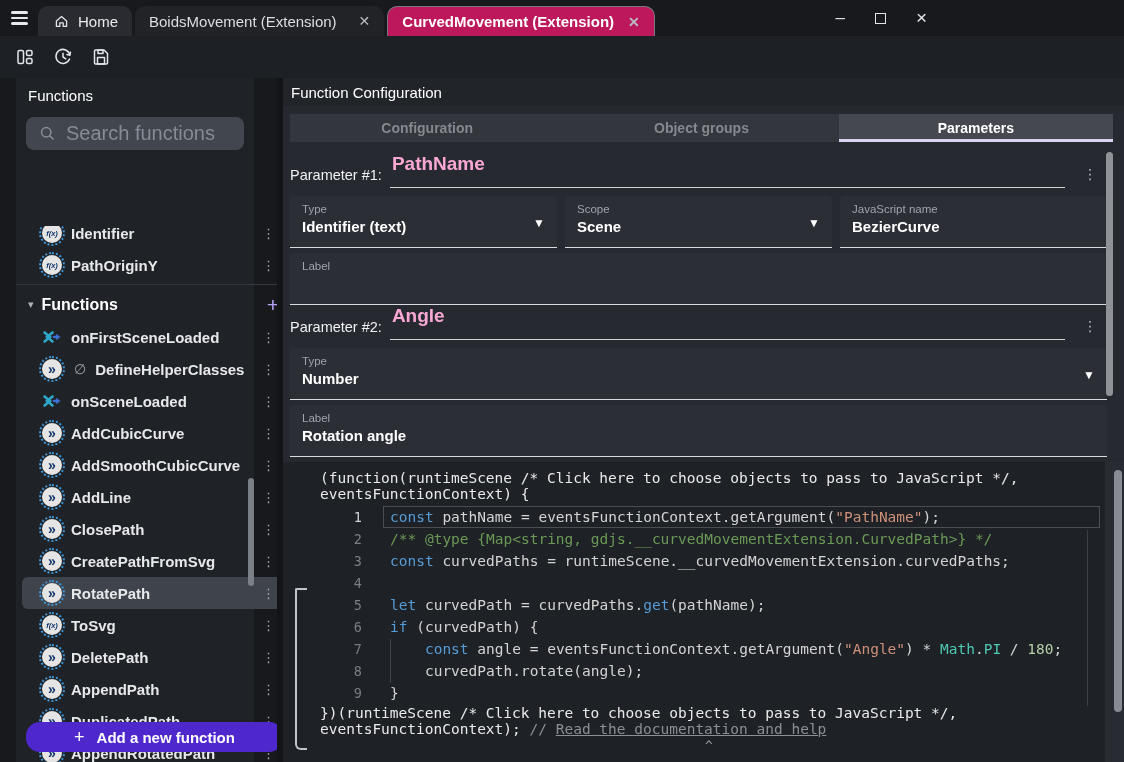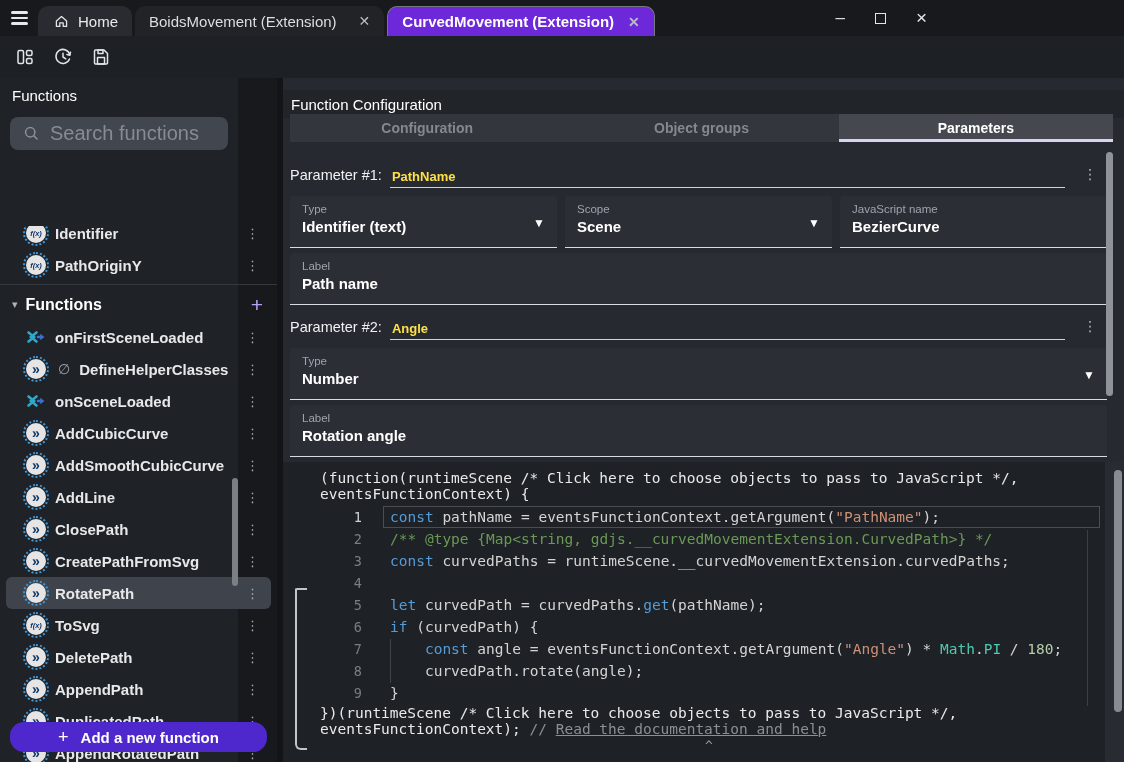--- a/index.html
+++ b/index.html
@@ -7,21 +7,21 @@
   body { font-family:"Liberation Sans", sans-serif; }
   .app { position:relative; width:1124px; height:762px; overflow:hidden; background:#17191d; color:#e6e8ea; }
 
   
   .titlebar { position:absolute; left:0; top:0; width:949px; height:36px; background:#17191d; display:flex; align-items:flex-end;justify-content:space-between; }
   .burger { width:38px; height:36px; display:flex; flex-direction:column; justify-content:center; align-items:center; gap:3px; cursor:pointer; }
   .burger i { display:block; width:17px; height:2.4px; background:#e7e9ec; border-radius:2px; }
   .tab { height:30px; display:flex; align-items:center; gap:8px; padding:0 14px; border-radius:10px 10px 0 0; font-size:15px; color:#dcdee1; margin-right:3px; }
   .tab.home { background:#292b30; color:#e9eaec; }
   .tab.inactive { background:#212327;gap:16px; }
-  .tab.active { background:#6d28d9; border:1px solid #75787e; border-bottom:none; color:#fff; font-weight:700; }
+  .tab.active { background:#be185d; border:1px solid #75787e; border-bottom:none; color:#fff; font-weight:700; }
   .tab .closex { font-size:14px; color:#b9bcc1; margin-left:6px; cursor:pointer; }
   .winbtns { margin-left:auto; display:flex; align-items:center; height:36px; gap:30px; padding-right:22px; align-self:flex-start; }
   .winbtns .wb { color:#e3e5e8; font-size:17px; line-height:36px; cursor:pointer; }
   .wb.max { width:11px; height:11px; border:1.4px solid #e3e5e8; }
 
   
   .toolbar { position:absolute; left:0; top:36px; width:1124px; height:42px; background:#1d2025; display:flex; align-items:center; }
   .tb-left { display:flex; gap:12px; padding-left:12px; }
   .icon-btn { width:26px; height:26px; display:flex; align-items:center; justify-content:center; cursor:pointer; }
   .icon-btn svg { stroke:#e2e5e9; fill:none; stroke-width:1.5; stroke-linecap:round; stroke-linejoin:round; }
@@ -31,21 +31,21 @@
   .preview-group { position:absolute; left:458px; top:43px; height:30px; display:flex; border:1px solid #8e9298; border-radius:8px; overflow:hidden; }
   .preview-main { display:flex; align-items:center; gap:8px; padding:0 14px; cursor:pointer; }
   .preview-main span { font-size:14px; font-weight:700; color:#f2f3f5; }
   .preview-caret { width:36px; display:flex; align-items:center; justify-content:center; border-left:1px solid #8e9298; cursor:pointer; }
   .share-btn { position:absolute; left:594px; top:43px; height:30px; padding:0 14px; background:#5126d3; border-radius:8px; display:flex; align-items:center; gap:8px; cursor:pointer; }
   .share-btn span { font-size:14px; font-weight:700; color:#fff; }
   .tb-right { position:absolute; right:10px; top:44px; display:flex; align-items:center; gap:10px; }
   .tb-sep { width:1px; height:24px; background:#3b3f45; }
 
   
-  .sidebar { position:absolute; left:0; top:78px; width:238px; height:684px; background:#1f2227; }
+  .sidebar { position:absolute; left:16px; top:78px; width:238px; height:684px; background:#1f2227; }
   .side-title { padding:9px 12px; font-size:15px; color:#fff; }
   .searchbox { margin:4px 10px 0 10px; height:33px; background:#42464e; border-radius:8px; display:flex; align-items:center; gap:10px; padding:0 12px; cursor:text; }
   .searchbox .ph { font-size:20px; color:#868b94; }
   .side-list { position:absolute; left:0; top:148px; width:277px; height:566px; overflow:hidden; }
   .side-row { height:32px; display:flex; align-items:center; gap:7px; padding:0 12px 0 18px; margin:0 6px; border-radius:6px; cursor:pointer; }
   .side-row.cut { margin-top:-9px; }
   .side-row.sel { background:#3f444c; }
   .side-row .lbl { font-size:15px; font-weight:700; color:#e6e8ea; white-space:nowrap; }
   .side-row .dots { margin-left:auto; color:#aab0b7; font-size:13px; cursor:pointer; }
   .slash { color:#9ba0a7; font-size:14px; margin:0 2px 0 3px; }
@@ -58,29 +58,29 @@
   .gear.fx { font-size:7.5px; font-style:italic; letter-spacing:0; }
   .lifeicon { flex:0 0 auto; width:22px; height:20px; margin:0 1px; }
   .side-scroll { position:absolute; right:0px; top:400px; width:6px; height:108px; background:#7b7f86; border-radius:3px; }
   .add-fn { position:absolute; left:10px; bottom:10px; width:257px; height:30px; background:#4f28cd; border-radius:14px; display:flex; align-items:center; justify-content:center; gap:12px; cursor:pointer; }
   .add-fn .pl { color:#fff; font-size:18px; font-weight:400; }
   .add-fn span.t { color:#fff; font-size:15px; font-weight:700; }
   .side-gap { position:absolute; left:277px; top:78px; width:6px; height:684px; background:#121418; }
 
   
   .main { position:absolute; left:283px; top:78px; width:841px; height:684px; background:#26292f; }
-  .main-header { position:absolute; left:0; top:0; width:841px; height:28px; background:#212428; display:flex; align-items:center; padding-left:8px; font-size:15px; color:#fff;margin-top:12px; }
+  .main-header { position:absolute; left:0; top:0; width:841px; height:28px; background:#212428; display:flex; align-items:center; padding-left:8px; font-size:15px; color:#fff; }
   .cfg-tabs { position:absolute; left:7px; top:36px; width:823px; height:28px; display:flex; background:#33363c; }
   .cfg-tab { flex:1; display:flex; align-items:center; justify-content:center; font-size:14px; font-weight:700; color:#85898f; cursor:pointer; position:relative; }
   .cfg-tab.active { background:#45484f; color:#fff; }
   .cfg-tab.active::after { content:""; position:absolute; left:0; right:0; bottom:0; height:3px; background:#d9d3f3; }
 
   .param-head { position:absolute; left:7px; height:30px; display:flex; align-items:flex-end; }
   .param-head .pidx { font-size:14.5px; color:#f0f1f3; padding-bottom:5px; white-space:nowrap; }
-  .param-name { width:675px; margin-left:8px; border-bottom:1px solid #cfd3d8; font-size:13px; font-weight:700; color:#fde047; padding:0 0 3px 2px; }
+  .param-name { width:675px; margin-left:8px; border-bottom:1px solid #cfd3d8; font-size:19px; font-weight:700; color:#f9a8d4; padding:0 0 12px 2px; }
   .param-head .dots { color:#b9bdc3; font-size:14px; margin-left:18px; padding-bottom:6px; cursor:pointer; }
 
   .field { background:#2b2e35; border-bottom:1px solid #d8dbdf; border-radius:4px 4px 0 0; padding:7px 12px 0 12px; position:absolute; height:52px; cursor:pointer; }
   .field .flabel { font-size:11.5px; color:#9fa4ac; }
   .field .fvalue { font-size:15px; font-weight:700; color:#fff; margin-top:3px; white-space:nowrap; }
   .field .arrow { position:absolute; right:12px; top:20px; color:#fff; font-size:12px; }
   .main-scroll { position:absolute; left:823px; top:74px; width:7px; height:244px; background:#8f9297; border-radius:3.5px; }
 
   
   .code-area { position:absolute; left:283px; top:462px; width:841px; height:300px; background:#1e2126; font-family:"DejaVu Sans Mono", monospace;padding-left:23px; }
@@ -404,21 +404,20 @@
       <div class="flabel">Scope</div>
       <div class="fvalue">Scene</div>
       <span class="arrow">▼</span>
     </div>
     <div class="field" style="left:557px; top:118px; width:267px">
       <div class="flabel">JavaScript name</div>
       <div class="fvalue">BezierCurve</div>
     </div>
     <div class="field" style="left:7px; top:175px; width:817px">
       <div class="flabel">Label</div>
-      <div class="fvalue">Path name</div>
     </div>
 
     <div class="param-head" style="top:232px">
       <span class="pidx">Parameter #2:</span>
       <div class="param-name">Angle</div>
       <span class="dots">⋮</span>
     </div>
     <div class="field" style="left:7px; top:270px; width:817px">
       <div class="flabel">Type</div>
       <div class="fvalue">Number</div>

